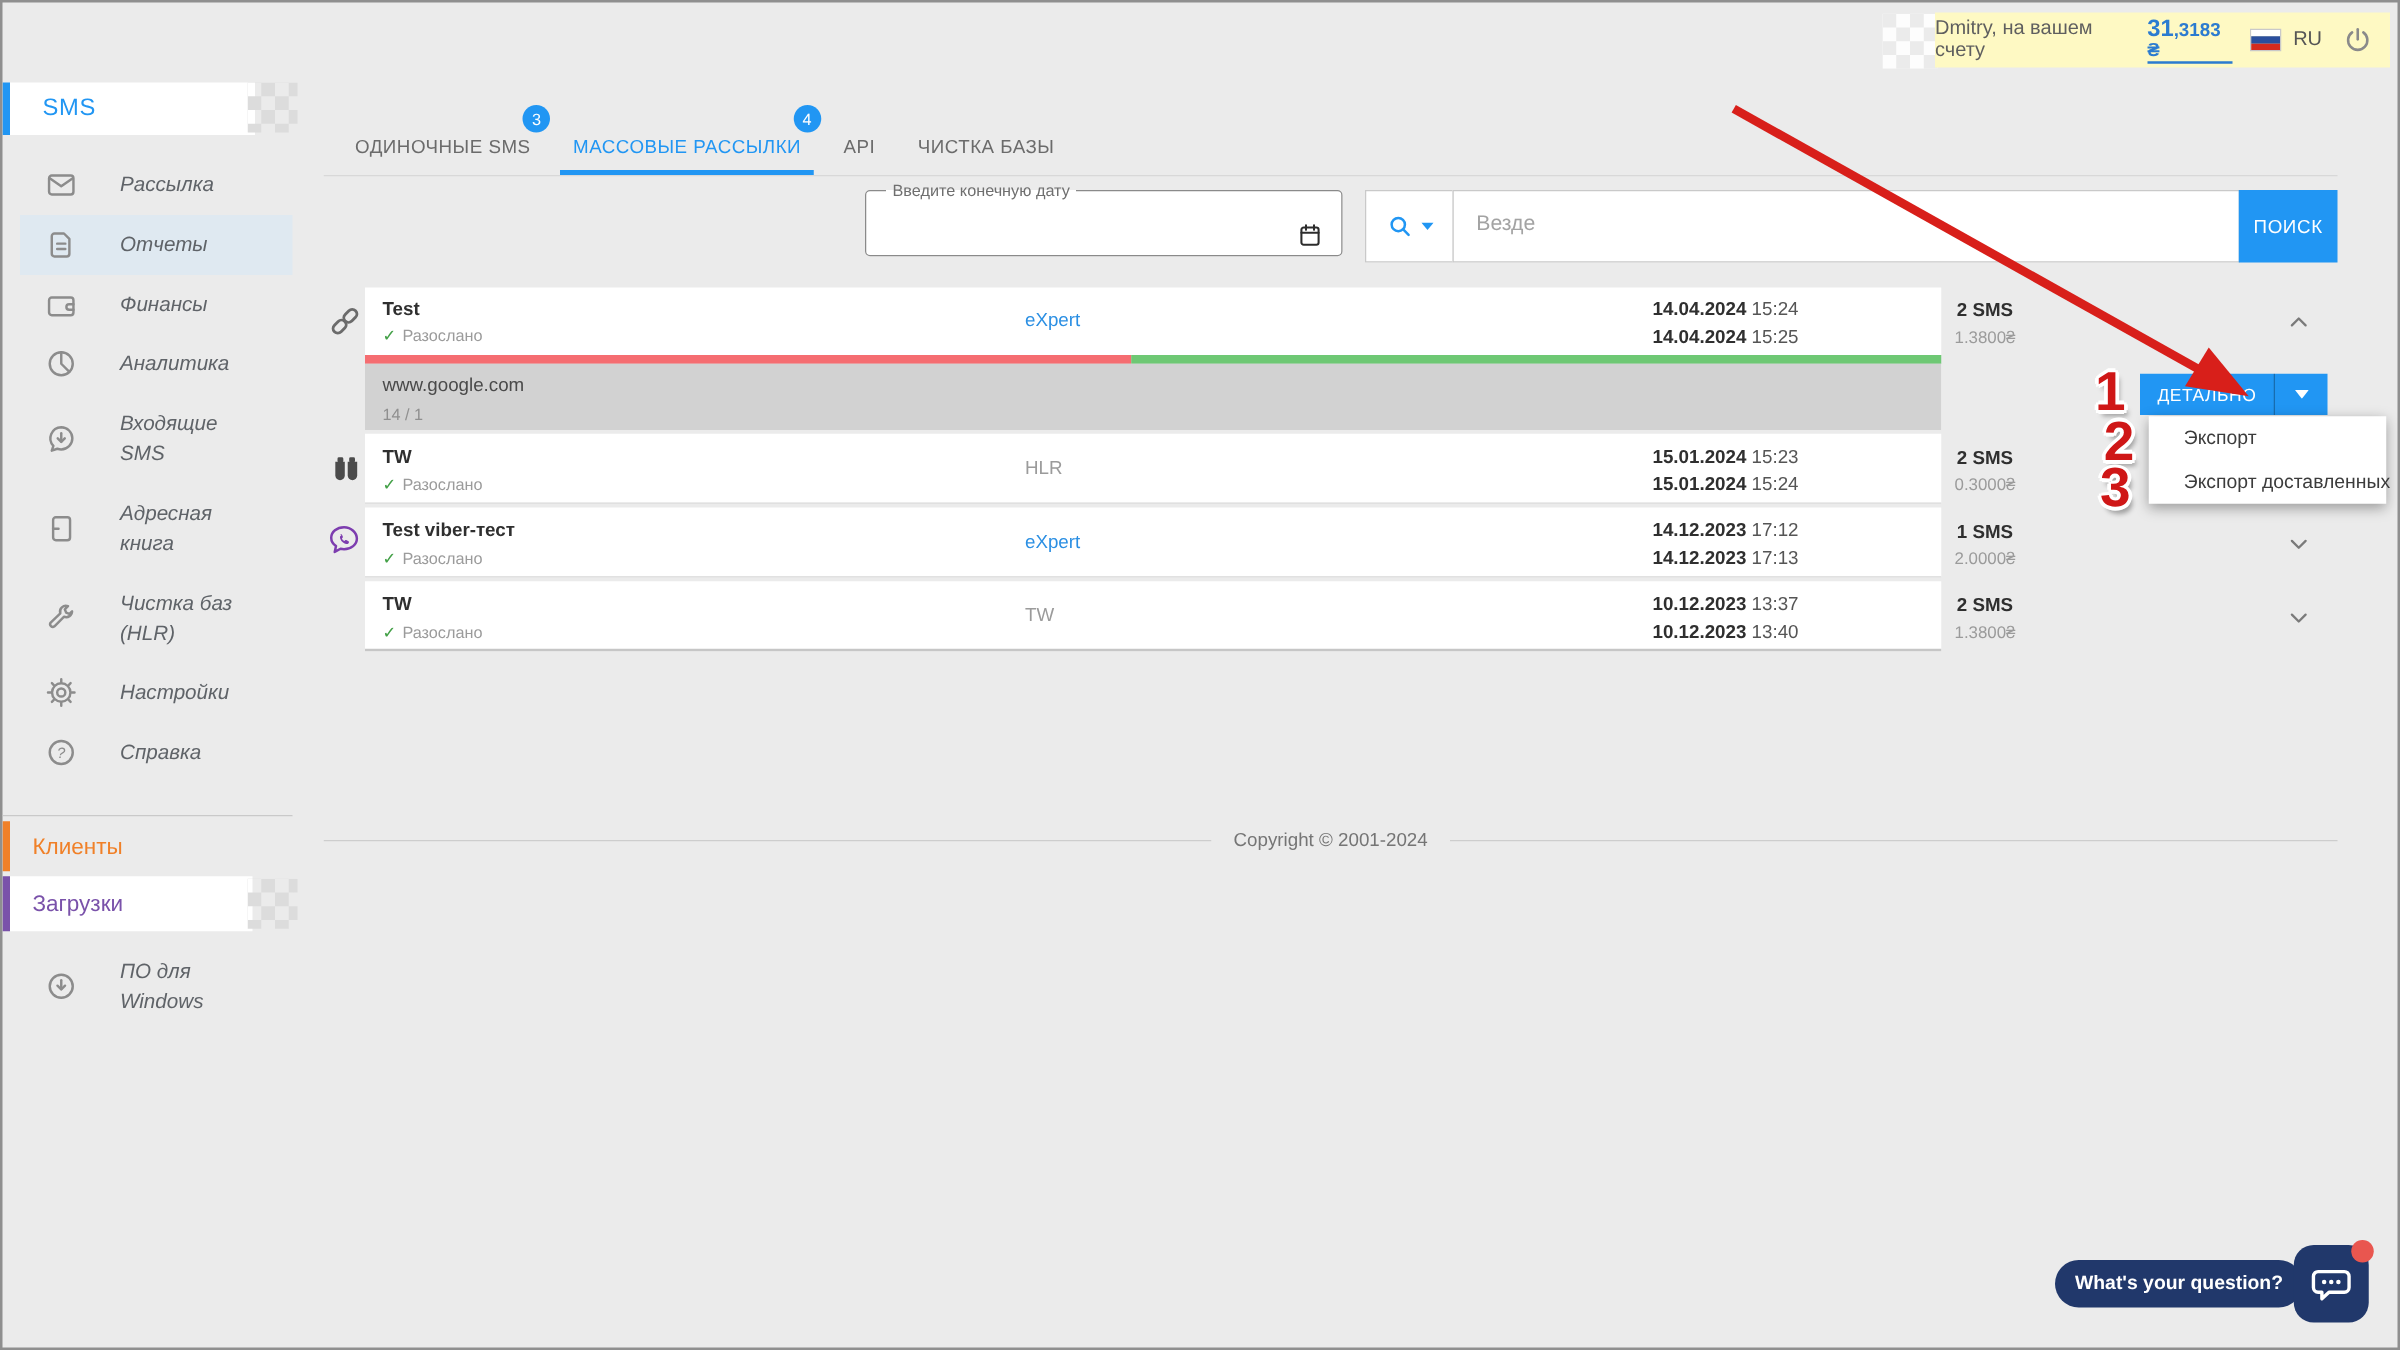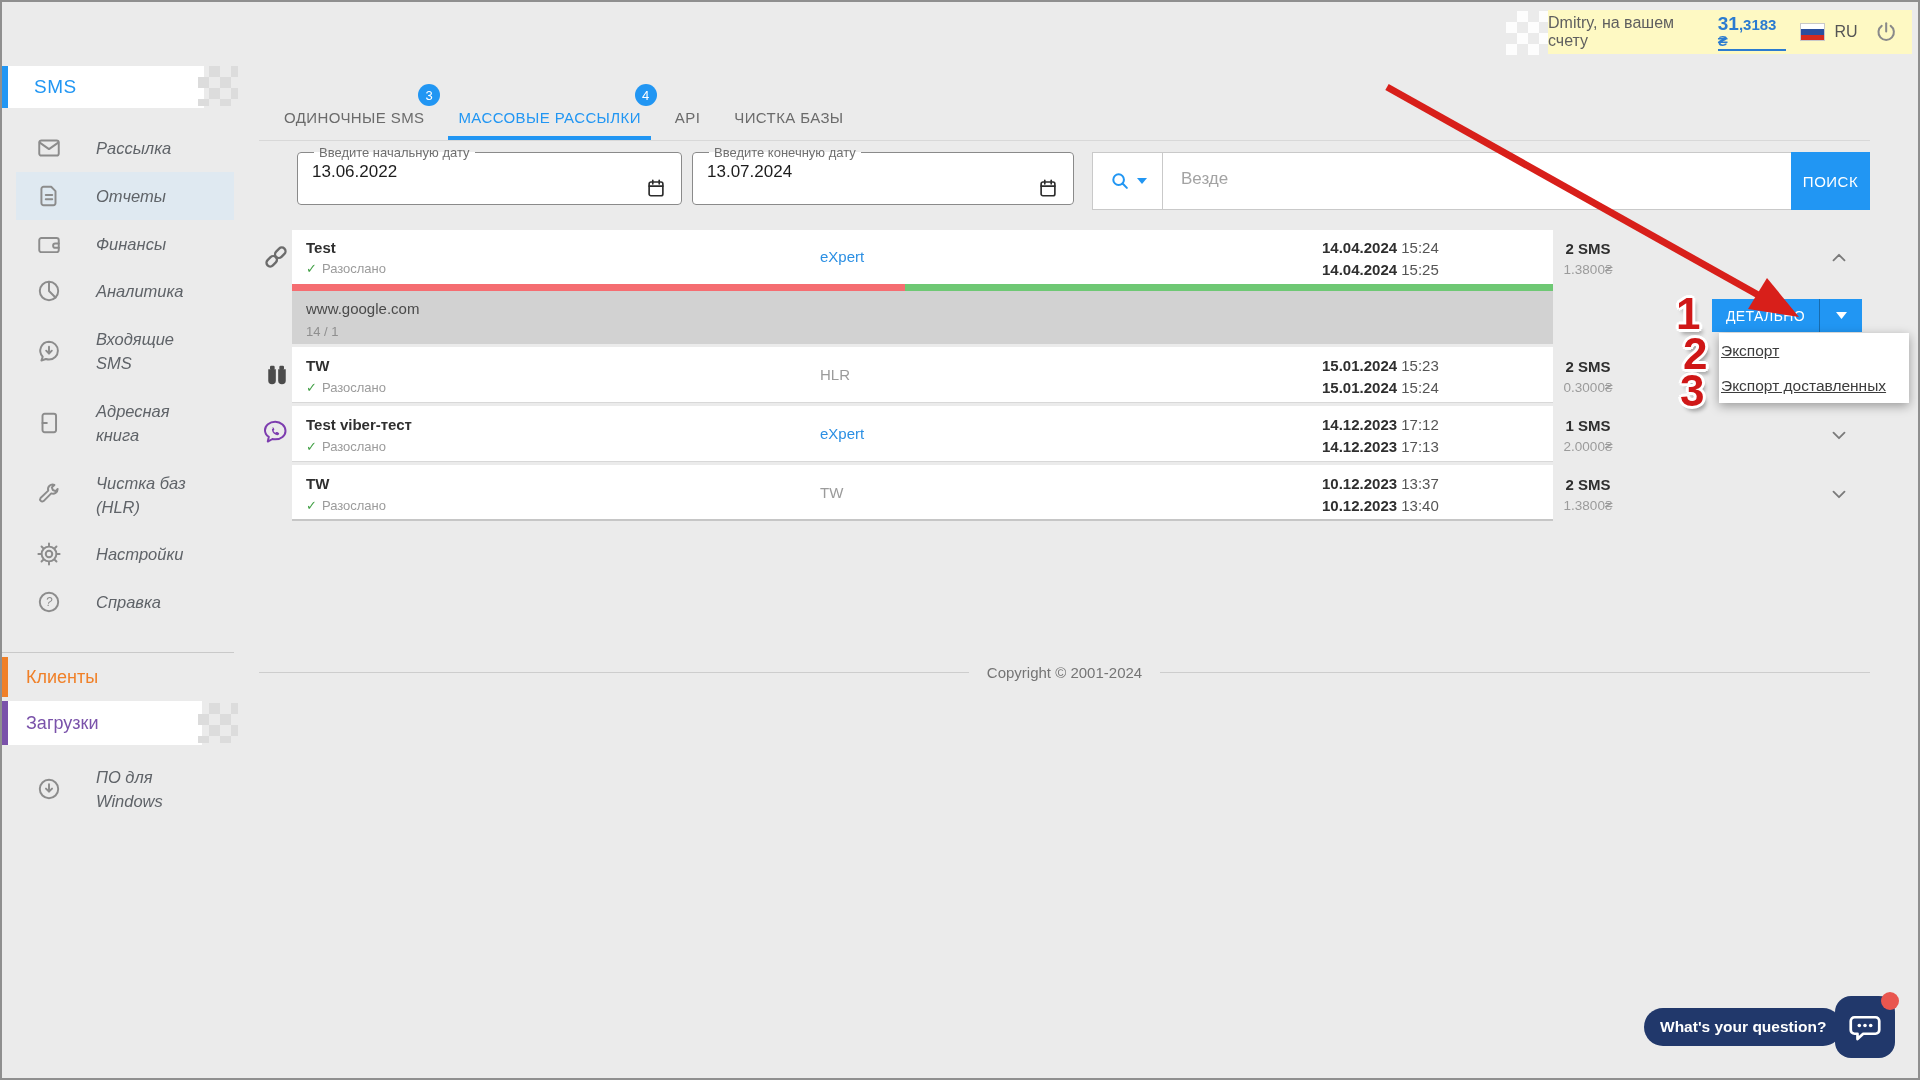--- a/index.html
+++ b/index.html
@@ -74,21 +74,21 @@
   .progress .seg-red{background:#f56d71;height:100%;}
   .progress .seg-green{background:#6ec874;height:100%;}
   .expanded{position:absolute;left:0;top:61px;width:100%;height:53px;background:#d2d2d2;}
   .exp-url{position:absolute;left:14px;top:9px;font-size:15px;color:#4a4a4a;}
   .exp-counts{position:absolute;left:14px;top:33px;font-size:13px;color:#8f8f8f;}
   .detail-btn{position:absolute;left:1710px;top:297px;width:150px;height:33px;background:#2196f3;display:flex;z-index:30;cursor:pointer;}
   .detail-btn .dlabel{flex:1;display:flex;align-items:center;justify-content:center;color:#fff;font-size:14px;letter-spacing:.4px;}
   .detail-btn .vsep{width:1px;background:rgba(0,0,0,.28);}
   .detail-btn .dcaret{width:42px;display:flex;align-items:center;justify-content:center;}
   .menu{position:absolute;left:1717px;top:331px;width:190px;background:#fff;z-index:40;box-shadow:0 3px 10px rgba(0,0,0,.35);}
-  .menu-item{height:35px;display:flex;align-items:center;padding-left:2px;font-size:15.5px;color:#3c3c3c;cursor:pointer;white-space:nowrap;text-decoration:underline;}
+  .menu-item{height:35px;display:flex;align-items:center;padding-left:28px;font-size:15.5px;color:#3c3c3c;cursor:pointer;white-space:nowrap;}
   
   .stepnum{position:absolute;z-index:50;font-size:44px;font-weight:900;color:#cf1717;line-height:1;
            text-shadow:-2px -2px 0 #fff,2px -2px 0 #fff,-2px 2px 0 #fff,2px 2px 0 #fff,0 -3px 0 #fff,0 3px 0 #fff,-3px 0 0 #fff,3px 0 0 #fff,3px 5px 4px rgba(0,0,0,.35);}
   .arrow-overlay{position:absolute;left:0;top:0;width:1920px;height:1080px;z-index:45;pointer-events:none;}
   
   .footer{position:absolute;left:257px;width:1611px;top:662px;display:flex;align-items:center;}
   .footer .line{flex:1;height:1px;background:#cdcdcd;}
   .footer .txt{margin:0 18px;font-size:15px;color:#757575;}
   .chat-pill{position:absolute;left:1642px;top:1006px;height:38px;background:#21386b;border-radius:19px;color:#fff;
              font-size:15.5px;font-weight:bold;display:flex;align-items:center;padding:0 16px;z-index:20;cursor:pointer;}
@@ -240,33 +240,22 @@
     </div>
     <div class="tab">
       <span>API</span>
     </div>
     <div class="tab">
       <span>ЧИСТКА БАЗЫ</span>
     </div>
   </div>
   <div class="tab-divider"></div>
 
-  <fieldset class="datefield" style="left:295px;width:385px;">
-    <legend>Введите начальную дату</legend>
-    <input value="13.06.2022" style="">
-    <svg class="cal" viewBox="0 0 24 24">
-        <g fill="none" stroke="#2c2c2c" stroke-width="1.8" stroke-linecap="round">
-          <rect x="4.5" y="5.5" width="15" height="15" rx="2"></rect>
-          <path d="M4.5 10h15M8.5 3.5v4M15.5 3.5v4"></path>
-        </g>
-      </svg>
-  </fieldset>
   <fieldset class="datefield" style="left:690px;width:382px;">
     <legend>Введите конечную дату</legend>
-    <input value="13.07.2024" style="">
     <svg class="cal" viewBox="0 0 24 24">
         <g fill="none" stroke="#2c2c2c" stroke-width="1.8" stroke-linecap="round">
           <rect x="4.5" y="5.5" width="15" height="15" rx="2"></rect>
           <path d="M4.5 10h15M8.5 3.5v4M15.5 3.5v4"></path>
         </g>
       </svg>
   </fieldset>
 
   <div class="search-kind">
     <svg width="22" height="22" viewBox="0 0 24 24">

